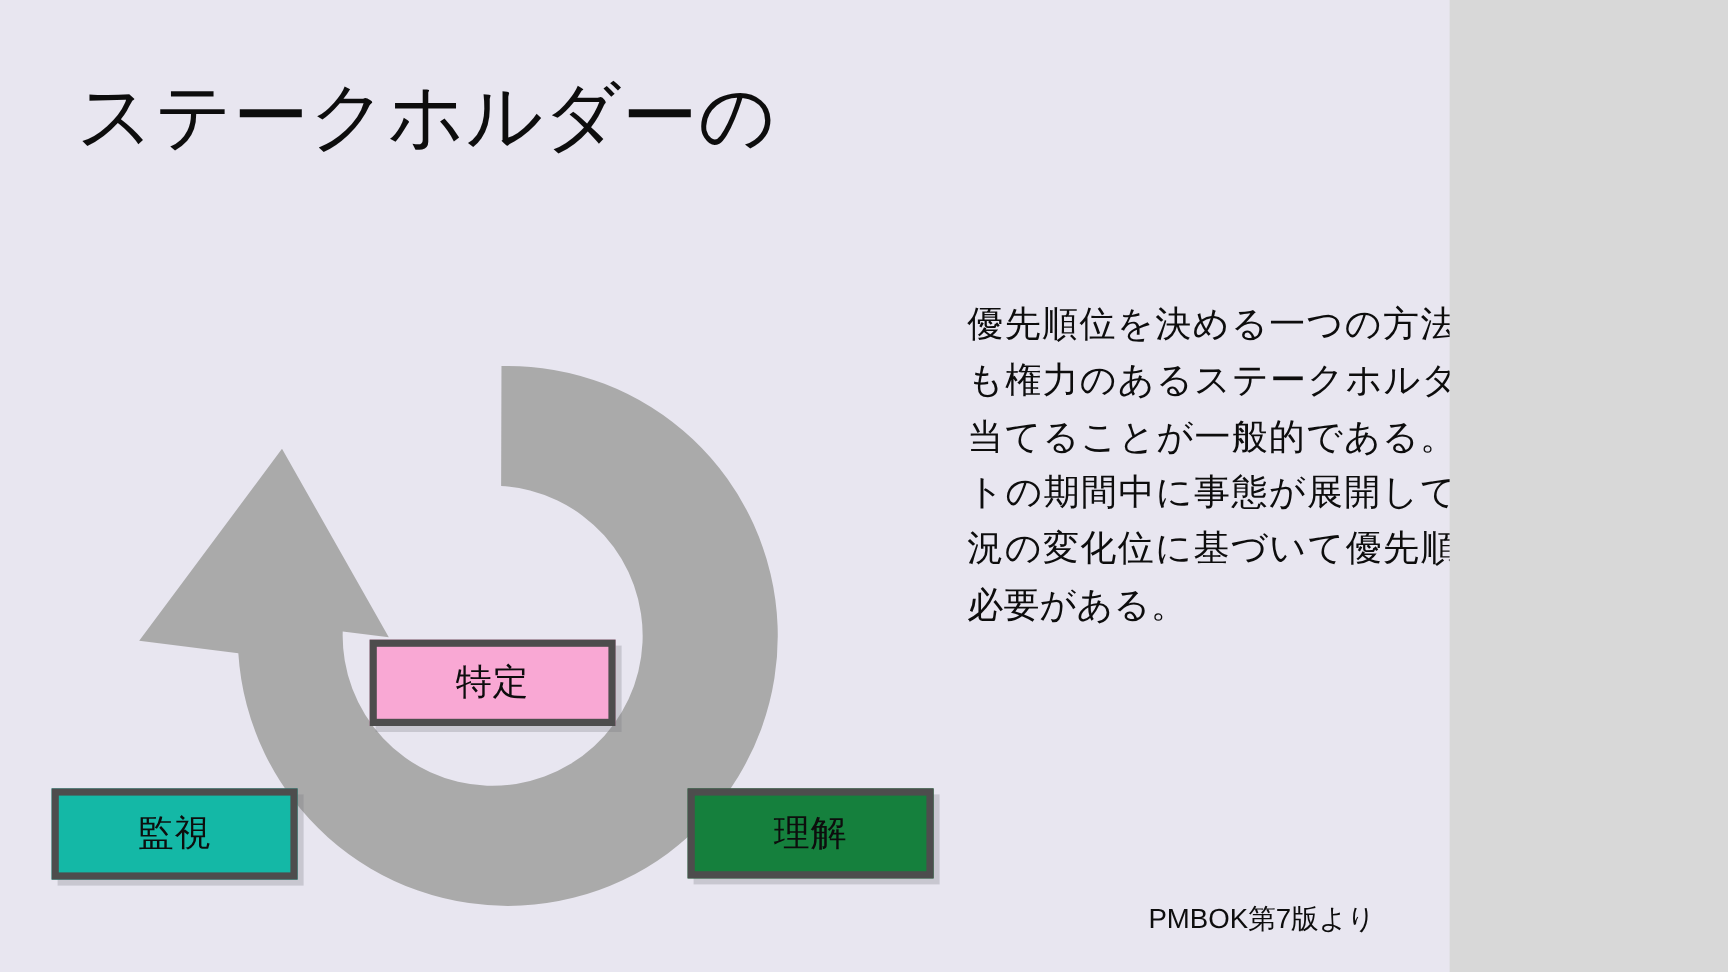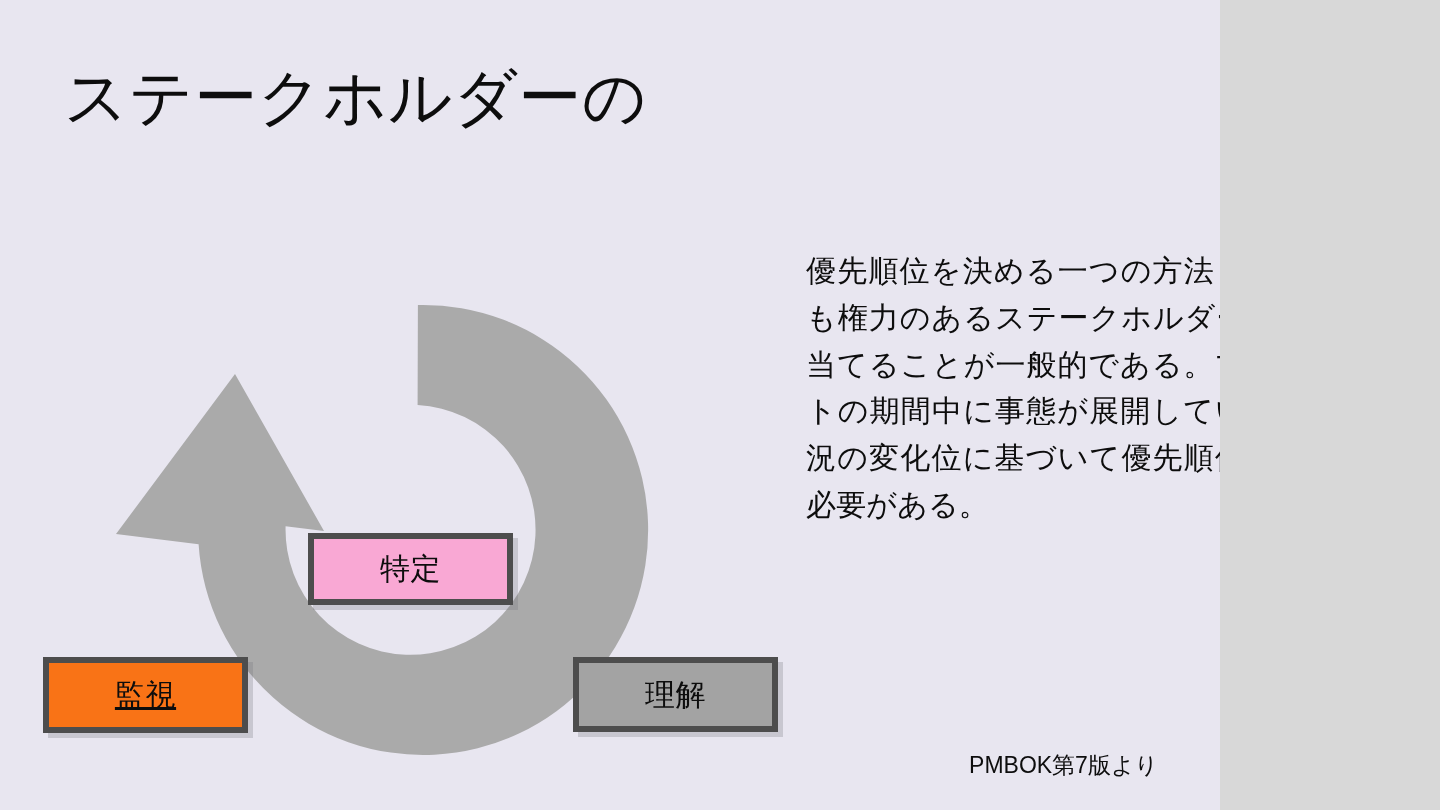--- a/index.html
+++ b/index.html
@@ -11,21 +11,20 @@
     font-family: "Liberation Sans", "DejaVu Sans", sans-serif;
     background: #d8d8d8;
   }
 
   #slide {
     position: relative;
     width: 1208px;
     height: 810px;
     overflow: hidden;
     background: #e8e6f0;
-    padding-left: 12px;
   }
 
   
   #title-block {
     position: absolute;
     left: 64px;
     top: 52px;
     width: 760px;
   }
   .title-line {
@@ -121,25 +120,25 @@
            L 324.0 281.0
            L 285.6 276.2
            A 125 125 0 1 0 417.6 155.0
            Z" fill="#aaaaaa"></path>
     </svg>
 
     <div class="node-box" id="box-identify" style="background: #f9a8d4; border-color: rgb(77, 77, 77);">
       <span class="node-label" style="color: rgb(13, 13, 13);">特定</span>
     </div>
 
-    <div class="node-box" id="box-understand" style="background: #a3a3a3; border-color: rgb(77, 77, 77); text-align: center;">
+    <div class="node-box" id="box-understand" style="background: #15803d; border-color: rgb(77, 77, 77); text-align: center;">
       <span class="node-label" style="color: rgb(13, 13, 13);">理解</span>
     </div>
 
-    <div class="node-box" id="box-monitor" style="background: #f97316; border-color: rgb(77, 77, 77); text-decoration: underline;">
+    <div class="node-box" id="box-monitor" style="background: #14b8a6; border-color: rgb(77, 77, 77);">
       <span class="node-label" style="color: rgb(13, 13, 13);">監視</span>
     </div>
 
   </div>
 
   <div id="body-text">優先順位を決める一つの方法として、最も権力のあるステークホルダーに焦点を当てることが一般的である。プロジェクトの期間中に事態が展開していくと、状況の変化位に基づいて優先順位を付ける必要がある。</div>
 
   <div id="source-note">PMBOK第7版より</div>
 
 </div>

